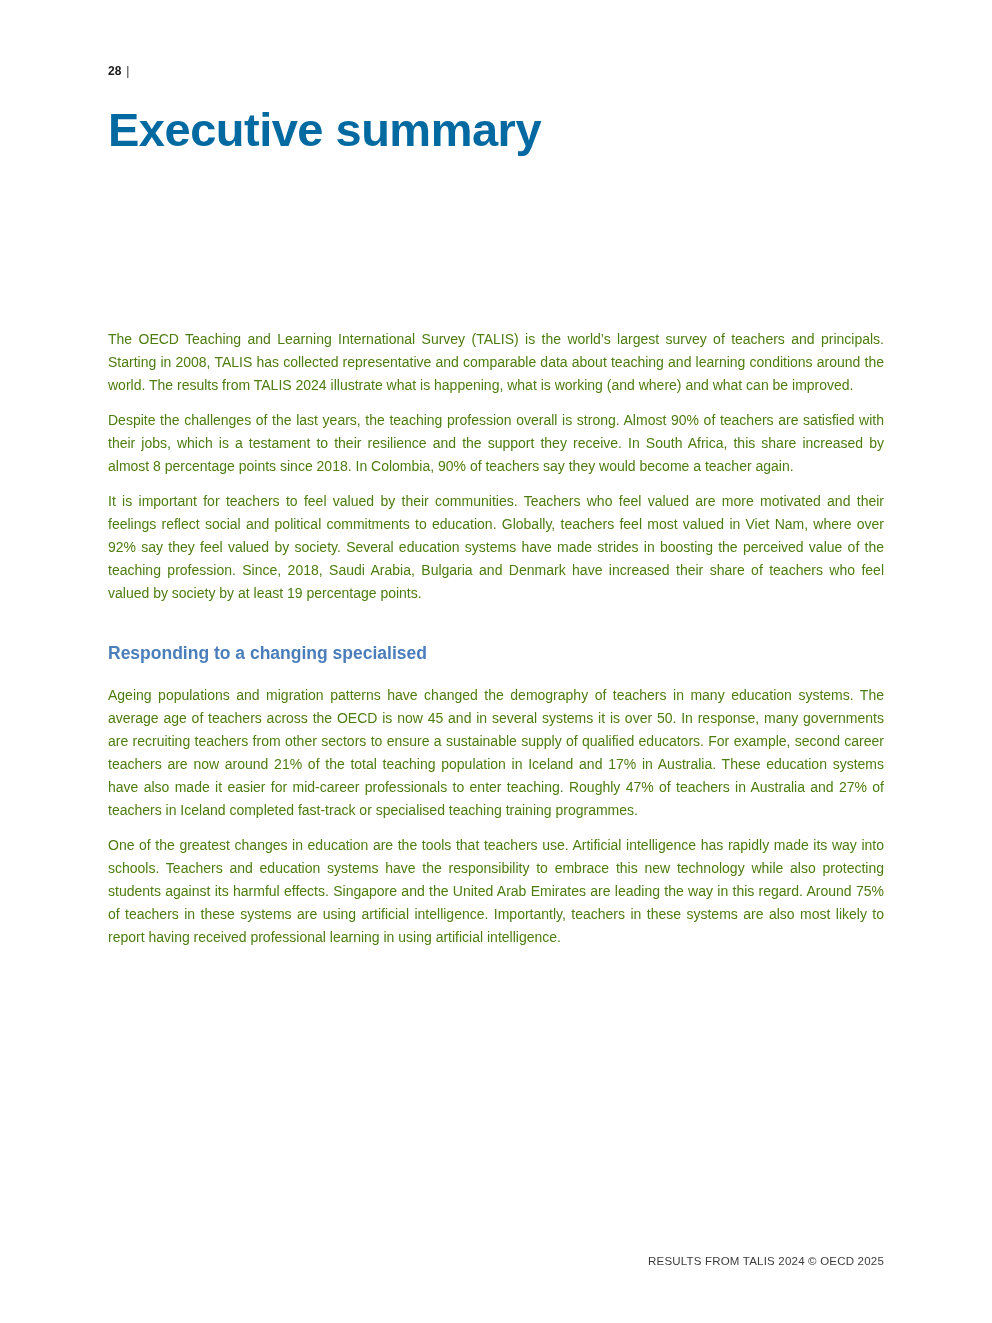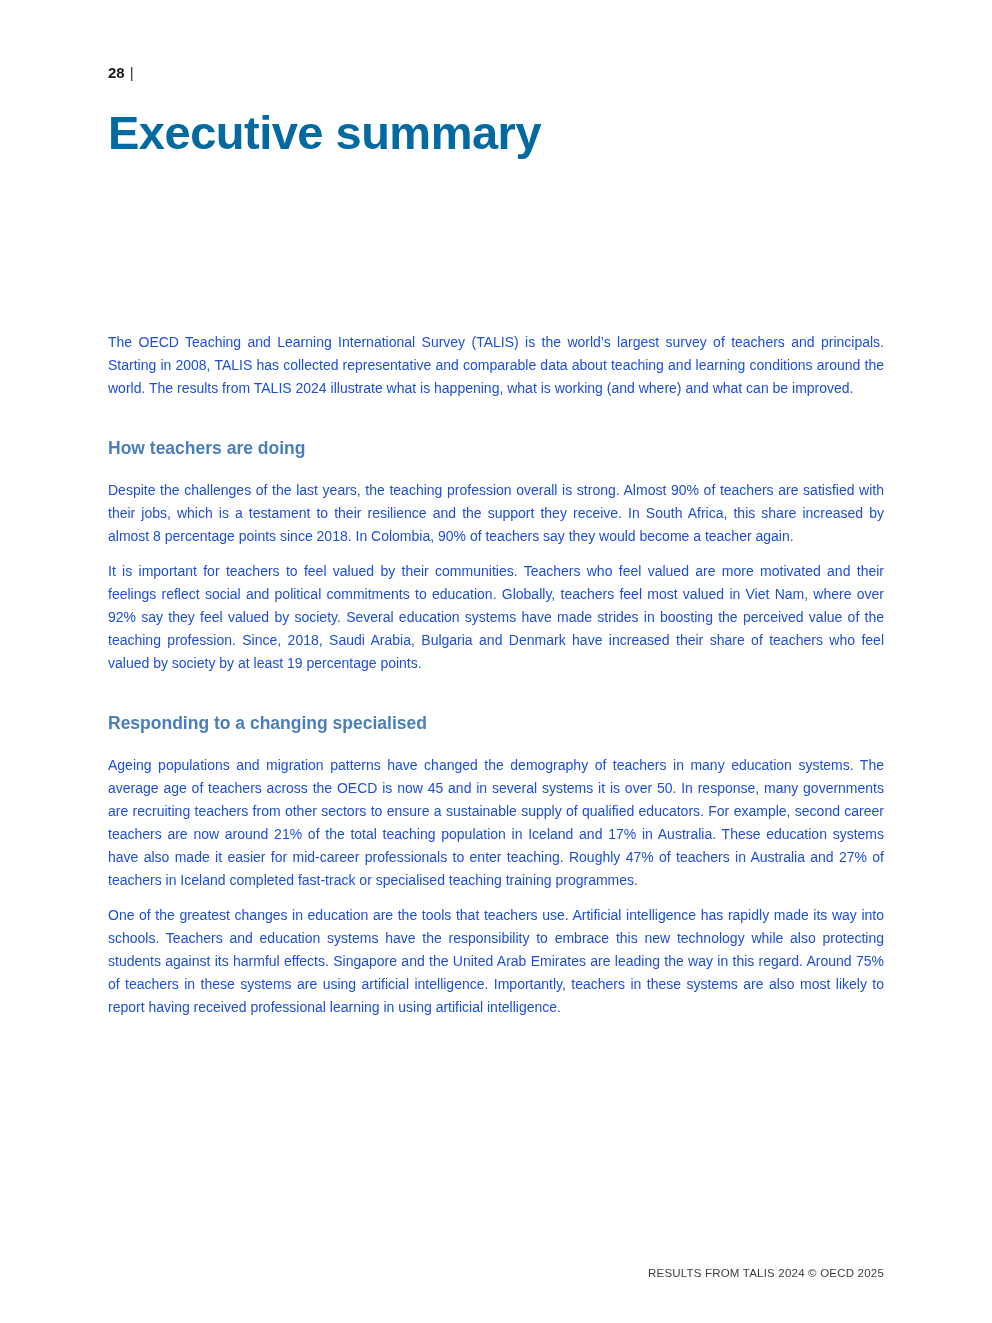--- a/index.html
+++ b/index.html
@@ -11,76 +11,75 @@
   .page {
     position: relative;
     width: 992px;
     height: 1323px;
     margin: 0 auto;
     background: #ffffff;
     padding: 64px 108px 0 108px;
     overflow: hidden;
   }
   .page-header {
-    font-size: 15px;
+    font-size: 12px;
     color: #1a1a1a;
     margin-bottom: 26px;
     display: flex;
     align-items: baseline;
     gap: 5px;
   }
   .page-num { font-weight: 700; }
   .page-num-sep { font-weight: 400; color: #333; }
   .doc-title {
     font-size: 47px;
     font-weight: 700;
     color: #0369a1;
     letter-spacing: -0.5px;
     line-height: 1.1;
     margin-bottom: 172px;
   }
   .body-para {
     font-size: 14px;
     line-height: 23px;
-    color: #1d4ed8;
+    color: #4d7c0f;
     text-align: justify;
     margin-bottom: 12px;
   }
   .section-heading {
     font-size: 17.5px;
     font-weight: 700;
     color: #4a7ebb;
     margin-top: 38px;
     margin-bottom: 20px;
   }
   .page-footer {
     position: absolute;
     right: 108px;
-    bottom: 44px;
+    bottom: 56px;
     font-size: 11.5px;
     letter-spacing: 0.2px;
     color: #3d3d3d;
   }
 </style>
 </head>
 <body>
 
 <div class="page">
 
   <header class="page-header">
     <span class="page-num">28</span>
     <span class="page-num-sep">|</span>
   </header>
 
   <h1 class="doc-title">Executive summary</h1>
 
   <p class="body-para">The OECD Teaching and Learning International Survey (TALIS) is the world’s largest survey of teachers and principals. Starting in 2008, TALIS has collected representative and comparable data about teaching and learning conditions around the world. The results from TALIS 2024 illustrate what is happening, what is working (and where) and what can be improved.</p>
 
   <section>
-    <h2 class="section-heading">How teachers are doing</h2>
     <p class="body-para">Despite the challenges of the last years, the teaching profession overall is strong. Almost 90% of teachers are satisfied with their jobs, which is a testament to their resilience and the support they receive. In South Africa, this share increased by almost 8 percentage points since 2018. In Colombia, 90% of teachers say they would become a teacher again.</p>
     <p class="body-para">It is important for teachers to feel valued by their communities. Teachers who feel valued are more motivated and their feelings reflect social and political commitments to education. Globally, teachers feel most valued in Viet Nam, where over 92% say they feel valued by society. Several education systems have made strides in boosting the perceived value of the teaching profession. Since, 2018, Saudi Arabia, Bulgaria and Denmark have increased their share of teachers who feel valued by society by at least 19 percentage points.</p>
   </section>
 
   <section>
     <h2 class="section-heading">Responding to a changing specialised</h2>
     <p class="body-para">Ageing populations and migration patterns have changed the demography of teachers in many education systems. The average age of teachers across the OECD is now 45 and in several systems it is over 50. In response, many governments are recruiting teachers from other sectors to ensure a sustainable supply of qualified educators. For example, second career teachers are now around 21% of the total teaching population in Iceland and 17% in Australia. These education systems have also made it easier for mid-career professionals to enter teaching. Roughly 47% of teachers in Australia and 27% of teachers in Iceland completed fast-track or specialised teaching training programmes.</p>
     <p class="body-para">One of the greatest changes in education are the tools that teachers use. Artificial intelligence has rapidly made its way into schools. Teachers and education systems have the responsibility to embrace this new technology while also protecting students against its harmful effects. Singapore and the United Arab Emirates are leading the way in this regard. Around 75% of teachers in these systems are using artificial intelligence. Importantly, teachers in these systems are also most likely to report having received professional learning in using artificial intelligence.</p>
   </section>
 

